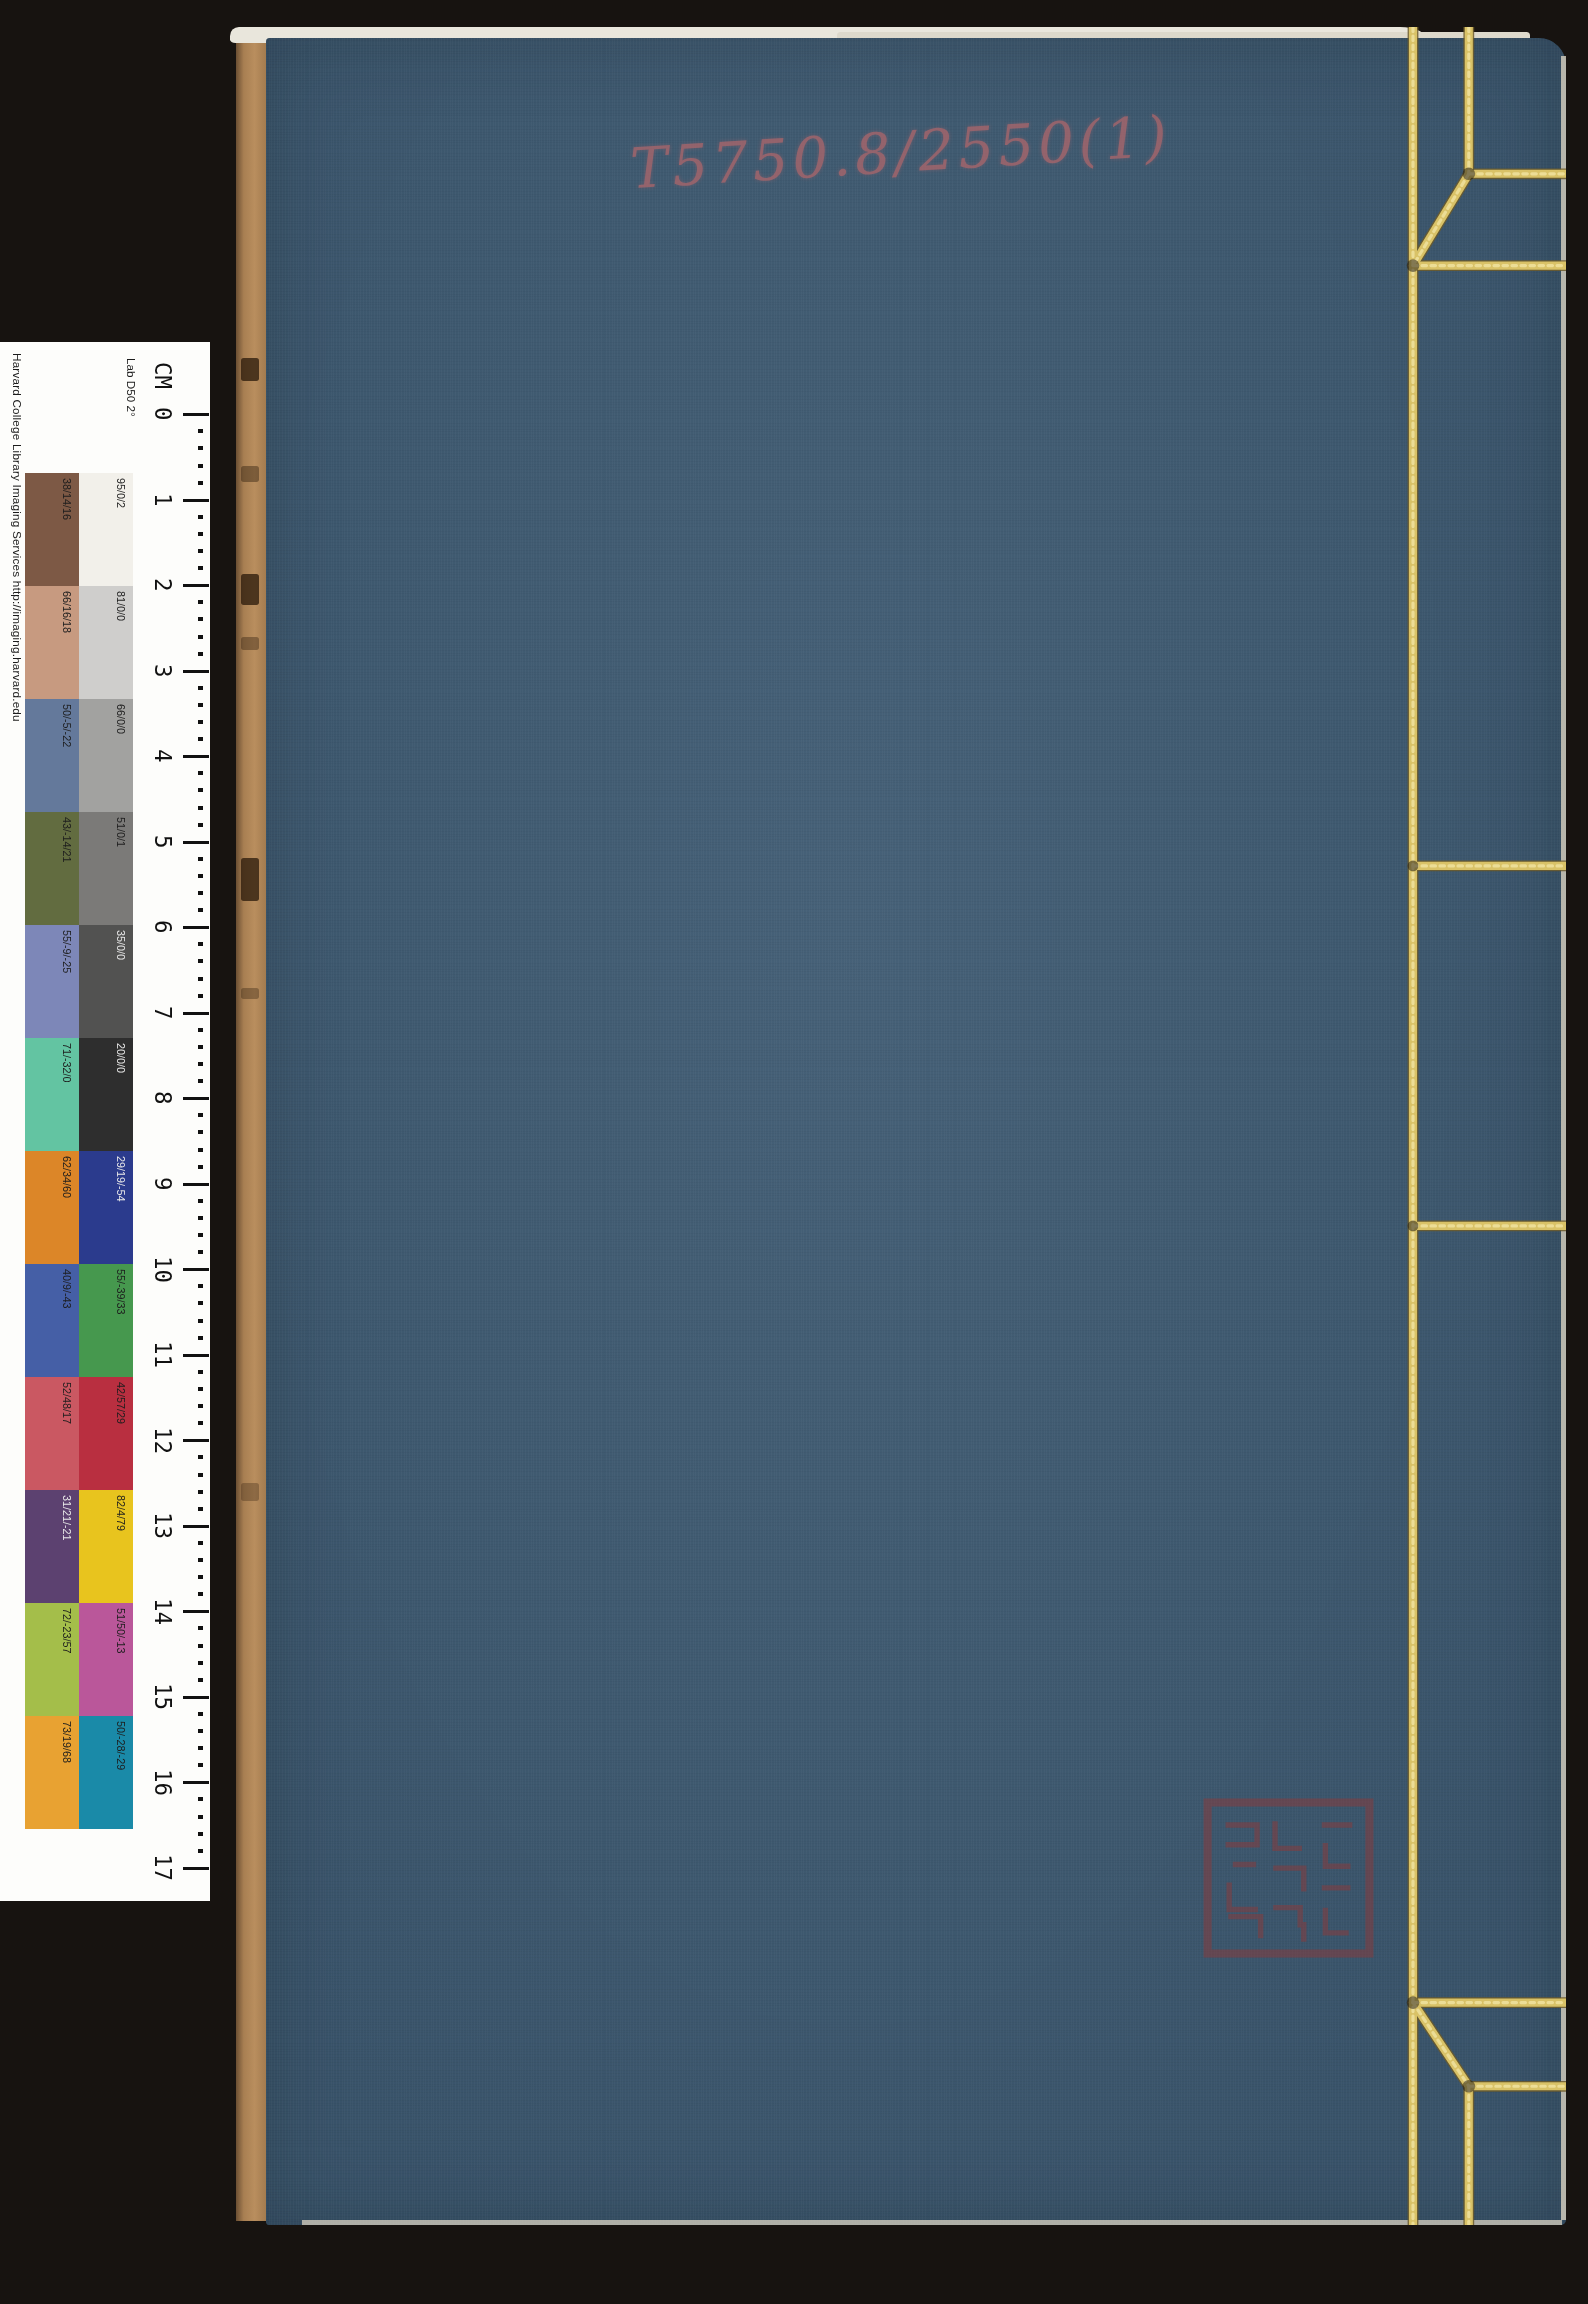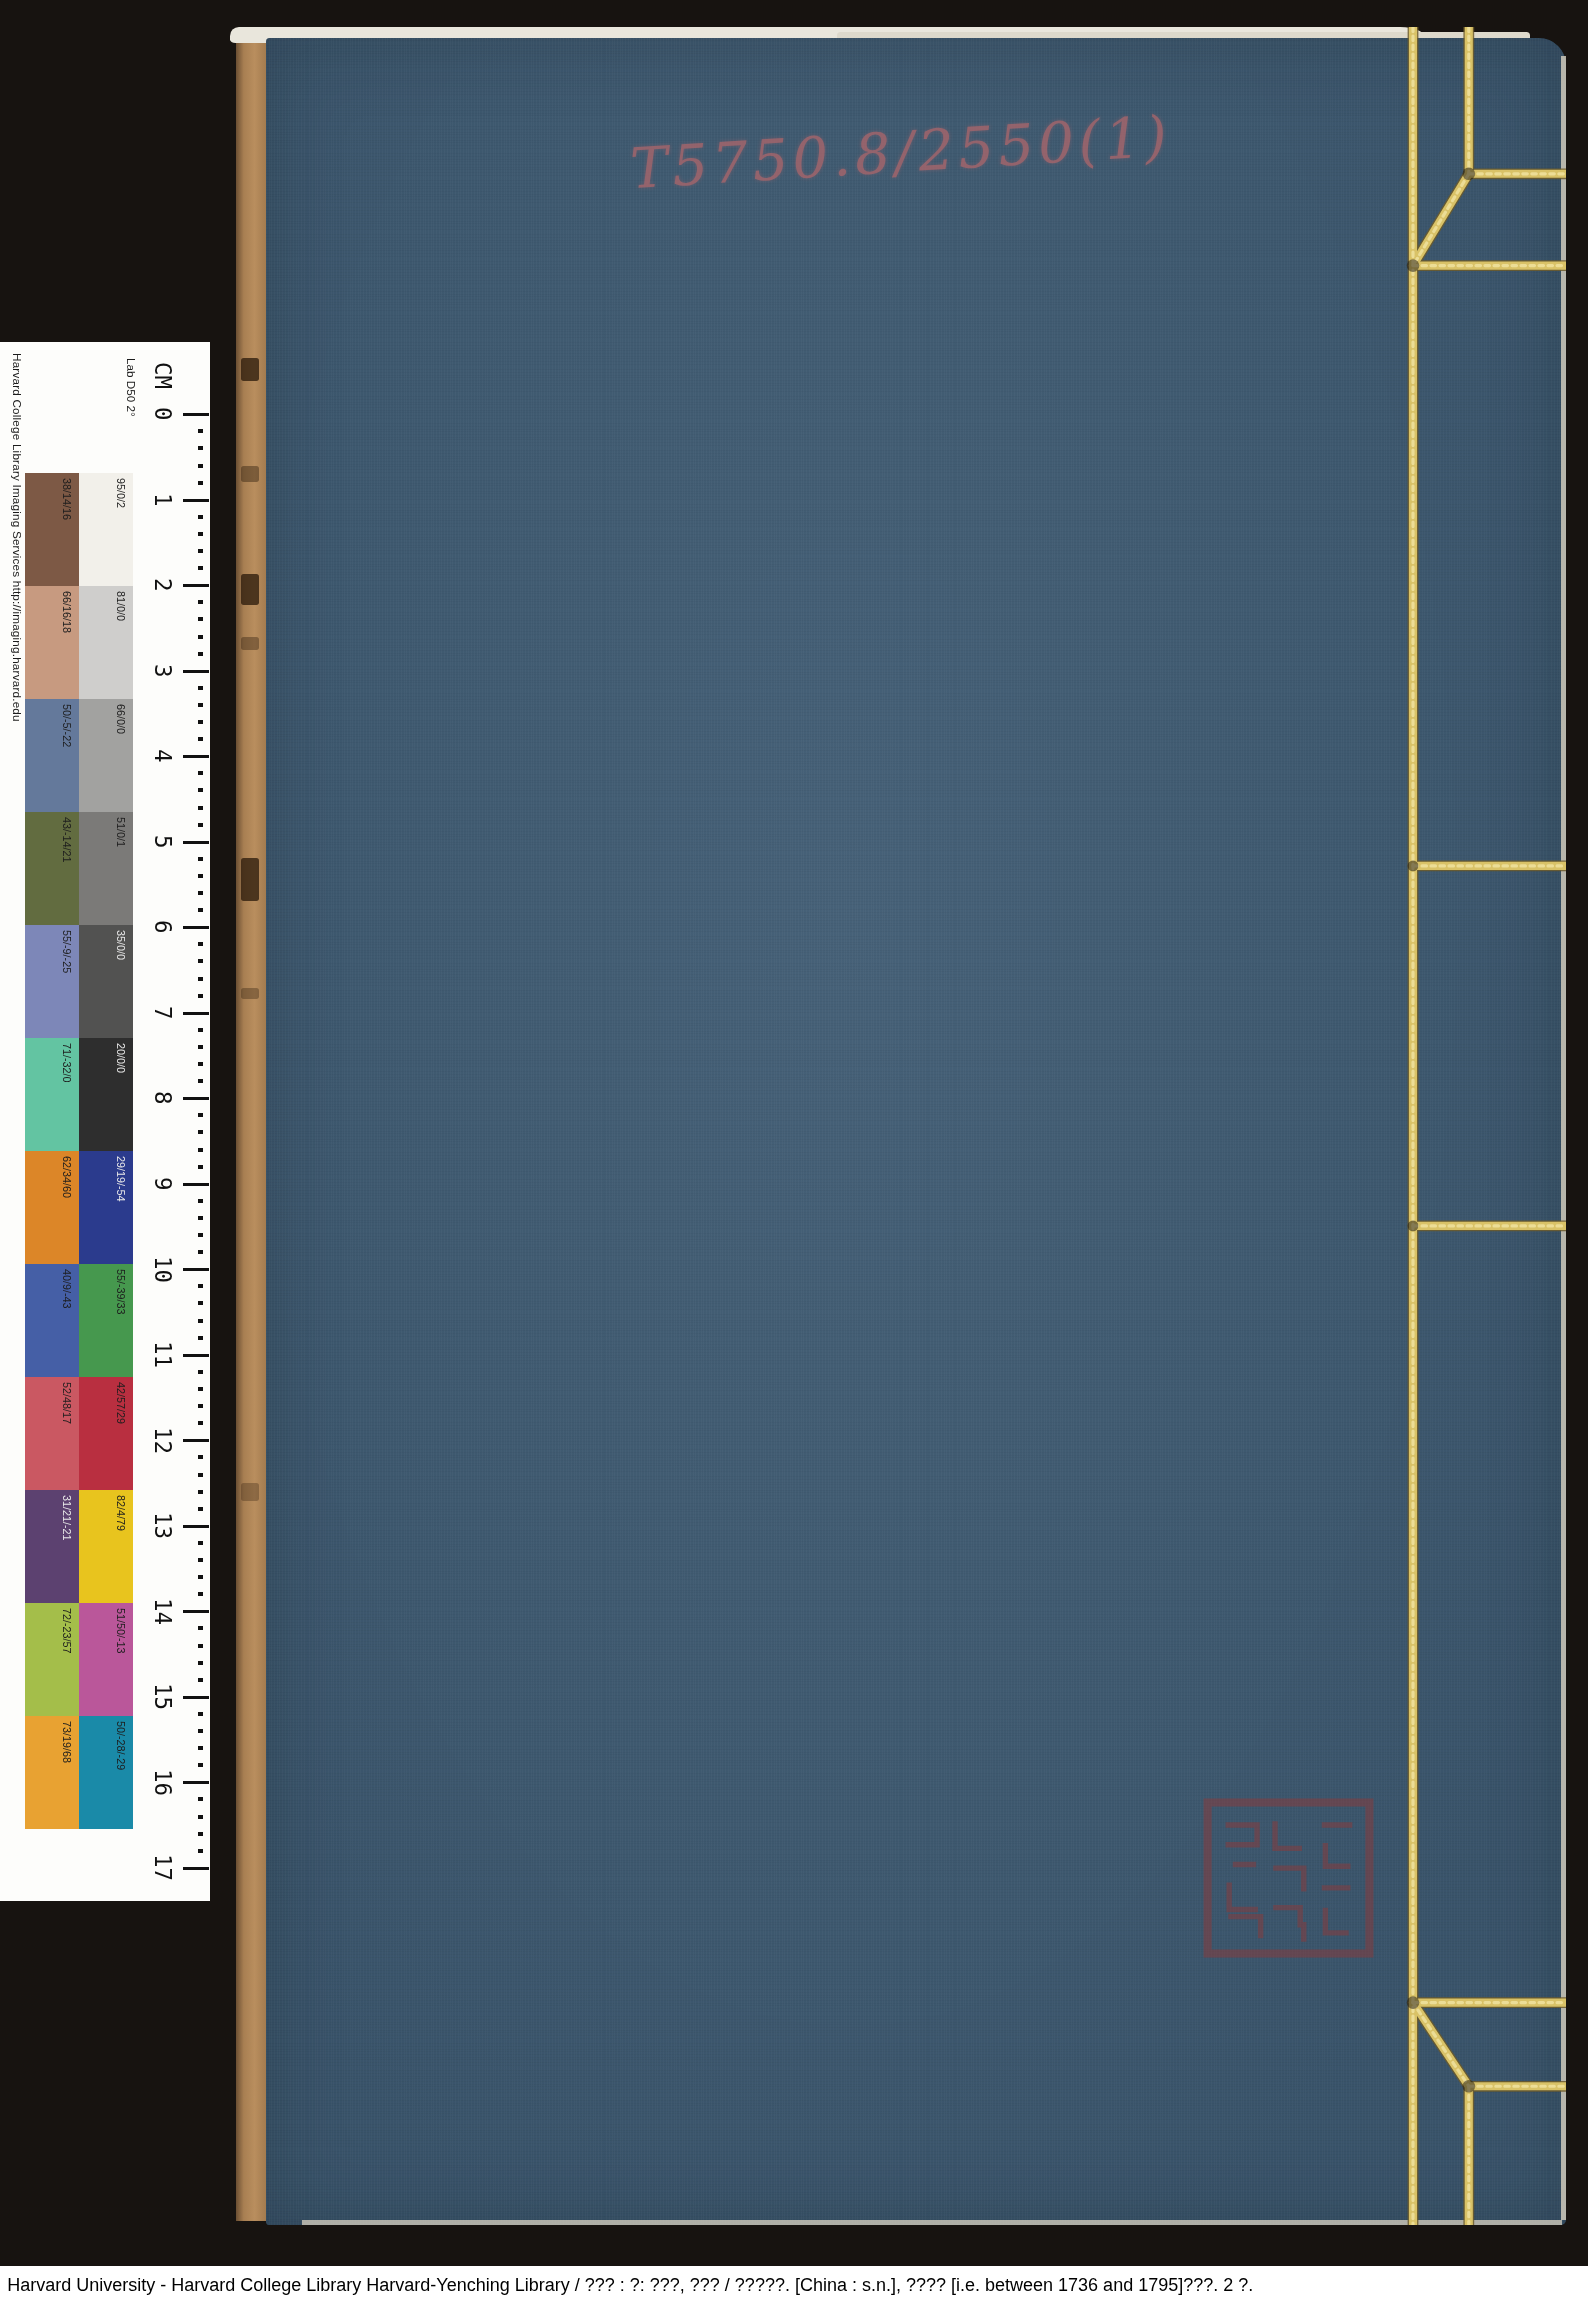--- a/index.html
+++ b/index.html
@@ -316,17 +316,14 @@
         <div class="tick-long" style="top: 1439px;"></div>
         <div class="tick-dot" style="top: 1455px;"></div>
         <div class="tick-dot" style="top: 1473px;"></div>
         <div class="tick-dot" style="top: 1490px;"></div>
         <div class="tick-dot" style="top: 1507px;"></div>
         <span class="ruler-num vtext" style="left: 174px; top: 1512px;">17</span>
         <div class="tick-long" style="top: 1525px;"></div>
       </div>
   </div>
 
-  <div class="caption-bar">
-    <div class="caption-text">Harvard University - Harvard College Library Harvard-Yenching Library / ??? : ?: ???, ??? / ?????. [China : s.n.], ???? [i.e. between 1736 and 1795]???.  2 ?.</div>
-  </div>
 </div>
 
 
 </body></html>

